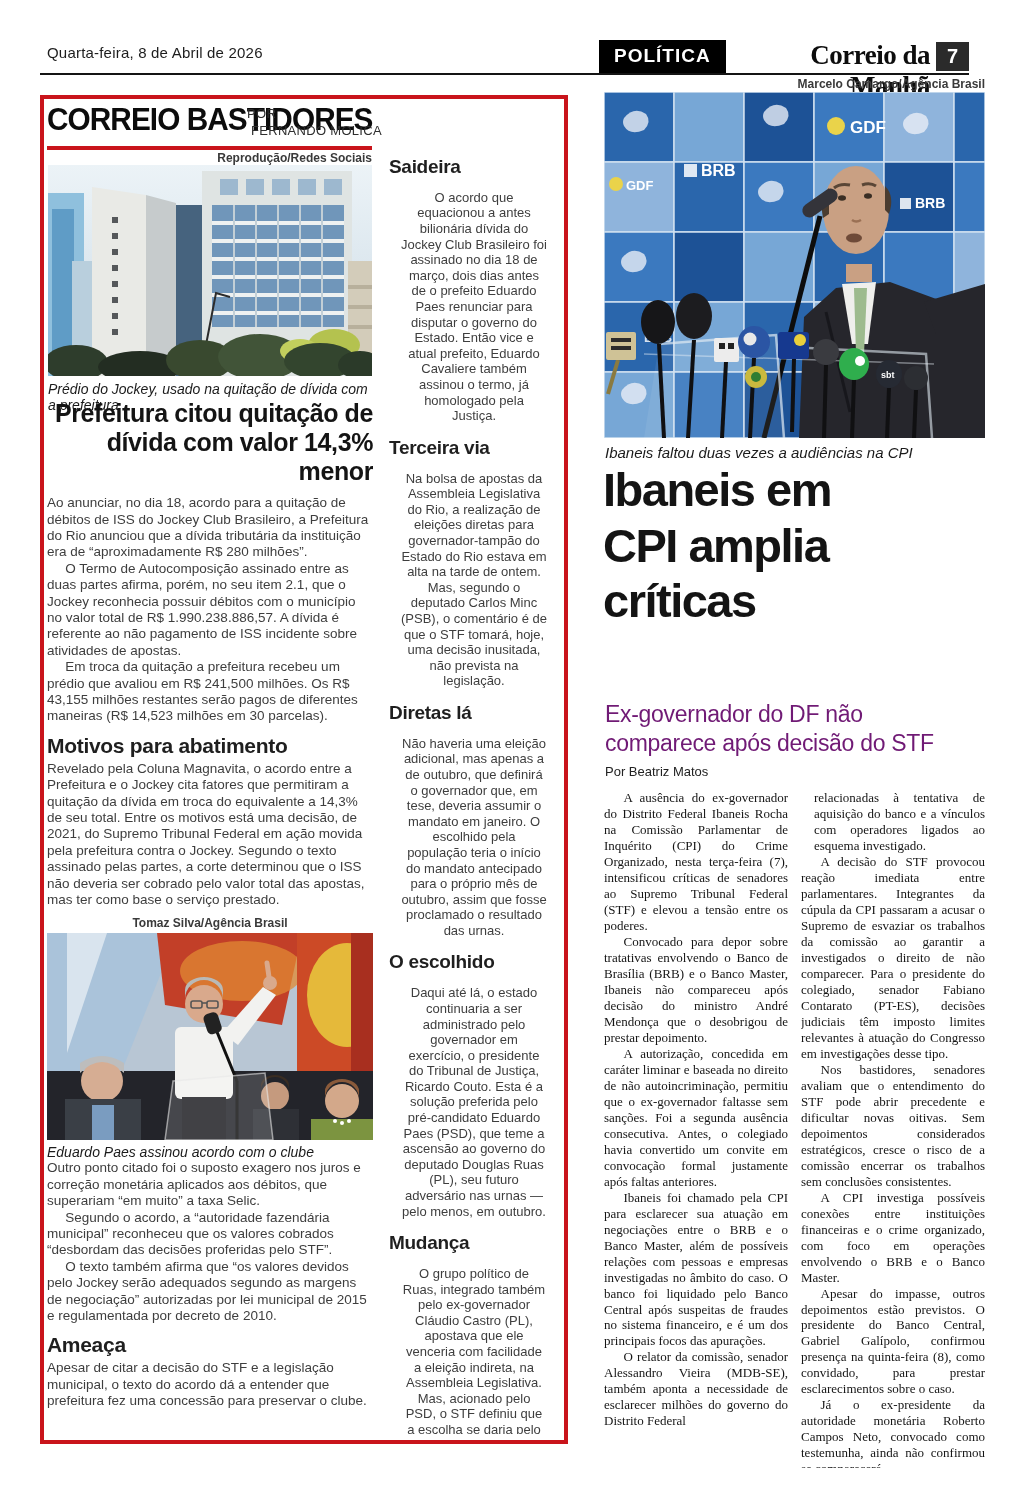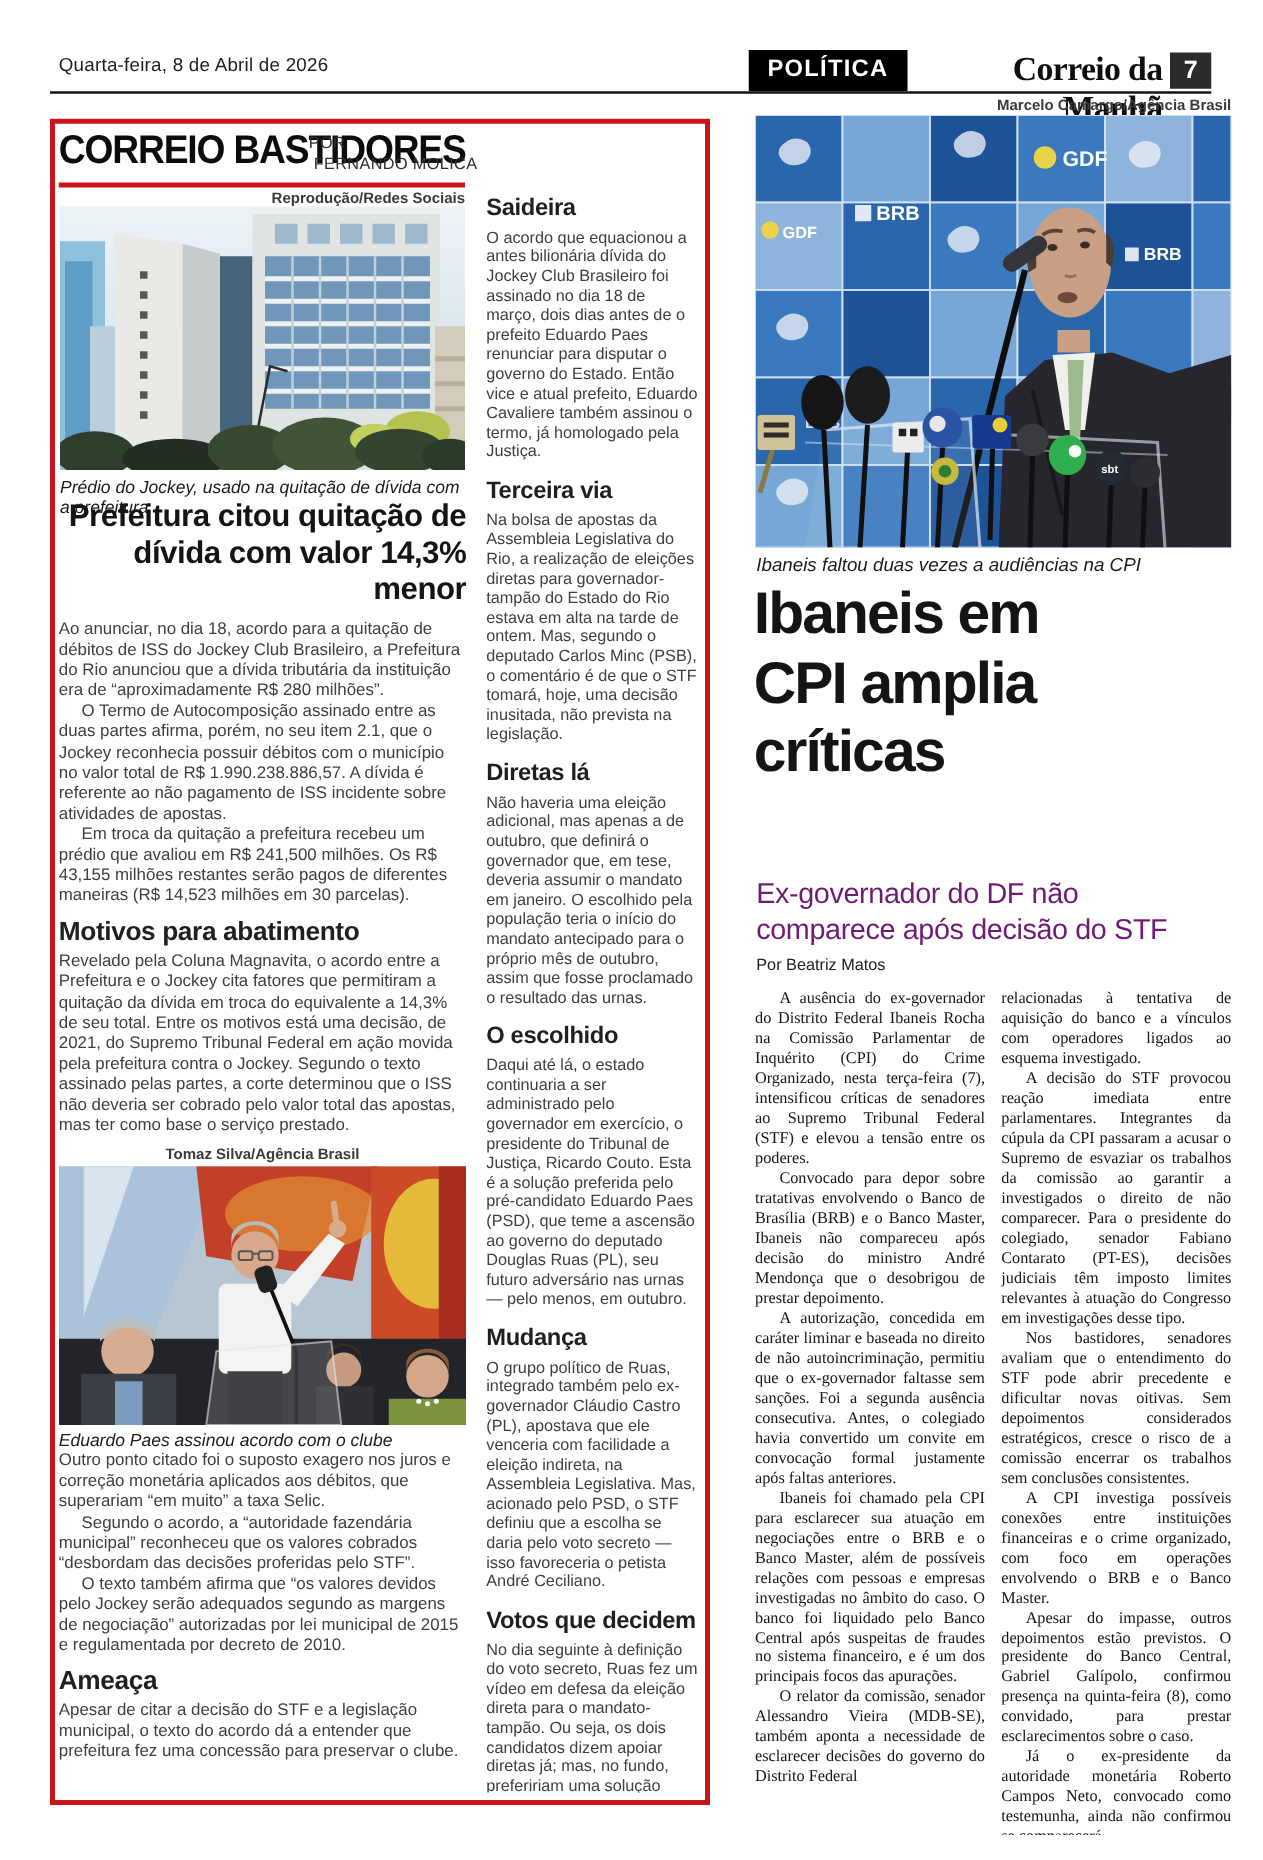--- a/index.html
+++ b/index.html
@@ -43,35 +43,35 @@
   .body p.noindent{text-indent:0;}
   .colA h3, .colB h3{font-size:21px;font-weight:700;color:#1f1f1f;margin:9px 0 3px;letter-spacing:-.3px;line-height:1.15;}
   .credit-flow{font-size:12px;font-weight:700;color:#3a3a3a;text-align:center;margin:8px 0 3px;}
   .photo2{width:326px;height:207px;}
   .caption-flow{font-style:italic;font-size:14px;color:#1b1b1b;margin:4px 0 0;}
 
   
   .colB{left:389px;top:146px;width:170px;height:1288px;overflow:hidden;}
   .colB h3{font-size:19px;margin:13px 0 4px;}
   .colB h3:first-child{margin-top:10px;}
-  .colB p{margin:0;font-size:13px;line-height:1.2;color:#3e3e3e;}
+  .colB p{margin:12px;font-size:13px;line-height:1.2;color:#3e3e3e;text-align:center;}
 
   
   .credit-top2{left:605px;top:77px;width:380px;}
   .photo3{left:604px;top:92px;width:381px;height:346px;}
   .caption3{left:605px;top:444px;width:380px;font-size:15px;}
   .headline{left:603px;top:462px;width:385px;font-size:47px;font-weight:700;line-height:1.185;
     letter-spacing:-1.5px;color:#141414;}
   .headline span{display:block;}
   .subhead{left:605px;top:700px;width:385px;font-size:23px;line-height:1.28;color:#701a75;letter-spacing:-.3px;}
   .subhead span{display:block;}
   .byline-main{left:605px;top:764px;font-size:13px;color:#222;}
   .serif-col{font-family:"Liberation Serif",serif;}
   .serif-col p{margin:0;font-size:13px;line-height:1.23;color:#151515;text-align:justify;text-indent:1.5em;}
-  .serif-col p.noindent{text-indent:0;}
+  .serif-col p.noindent{text-indent:0;margin-left:13px;}
   .scol1{left:604px;top:790px;width:184px;height:678px;overflow:hidden;}
   .scol2{left:801px;top:790px;width:184px;height:678px;overflow:hidden;}
 </style>
 </head>
 <body>
 
 <div class="abs date">Quarta-feira, 8 de Abril de 2026</div>
 <div class="abs section-box">POLÍTICA</div>
 <div class="abs masthead">Correio da Manhã</div>
 <div class="abs pagenum">7</div>
@@ -352,21 +352,21 @@
   <span>comparece após decisão do STF</span>
 </div>
 
 <div class="abs byline-main">Por Beatriz Matos</div>
 
 <div class="abs serif-col scol1">
   <p>A ausência do ex-governador do Distrito Federal Ibaneis Rocha na Comissão Parlamentar de Inquérito (CPI) do Crime Organizado, nesta terça-feira (7), intensificou críticas de senadores ao Supremo Tribunal Federal (STF) e elevou a tensão entre os poderes.</p>
   <p>Convocado para depor sobre tratativas envolvendo o Banco de Brasília (BRB) e o Banco Master, Ibaneis não compareceu após decisão do ministro André Mendonça que o desobrigou de prestar depoimento.</p>
   <p>A autorização, concedida em caráter liminar e baseada no direito de não autoincriminação, permitiu que o ex-governador faltasse sem sanções. Foi a segunda ausência consecutiva. Antes, o colegiado havia convertido um convite em convocação formal justamente após faltas anteriores.</p>
   <p>Ibaneis foi chamado pela CPI para esclarecer sua atuação em negociações entre o BRB e o Banco Master, além de possíveis relações com pessoas e empresas investigadas no âmbito do caso. O banco foi liquidado pelo Banco Central após suspeitas de fraudes no sistema financeiro, e é um dos principais focos das apurações.</p>
-  <p>O relator da comissão, senador Alessandro Vieira (MDB-SE), também aponta a necessidade de esclarecer decisões do governo do Distrito Federal</p>
+  <p>O relator da comissão, senador Alessandro Vieira (MDB-SE), também aponta a necessidade de esclarecer milhões do governo do Distrito Federal</p>
 </div>
 
 <div class="abs serif-col scol2">
   <p class="noindent">relacionadas à tentativa de aquisição do banco e a vínculos com operadores ligados ao esquema investigado.</p>
   <p>A decisão do STF provocou reação imediata entre parlamentares. Integrantes da cúpula da CPI passaram a acusar o Supremo de esvaziar os trabalhos da comissão ao garantir a investigados o direito de não comparecer. Para o presidente do colegiado, senador Fabiano Contarato (PT-ES), decisões judiciais têm imposto limites relevantes à atuação do Congresso em investigações desse tipo.</p>
   <p>Nos bastidores, senadores avaliam que o entendimento do STF pode abrir precedente e dificultar novas oitivas. Sem depoimentos considerados estratégicos, cresce o risco de a comissão encerrar os trabalhos sem conclusões consistentes.</p>
   <p>A CPI investiga possíveis conexões entre instituições financeiras e o crime organizado, com foco em operações envolvendo o BRB e o Banco Master.</p>
   <p>Apesar do impasse, outros depoimentos estão previstos. O presidente do Banco Central, Gabriel Galípolo, confirmou presença na quinta-feira (8), como convidado, para prestar esclarecimentos sobre o caso.</p>
   <p>Já o ex-presidente da autoridade monetária Roberto Campos Neto, convocado como testemunha, ainda não confirmou se comparecerá.</p>
 </div>

